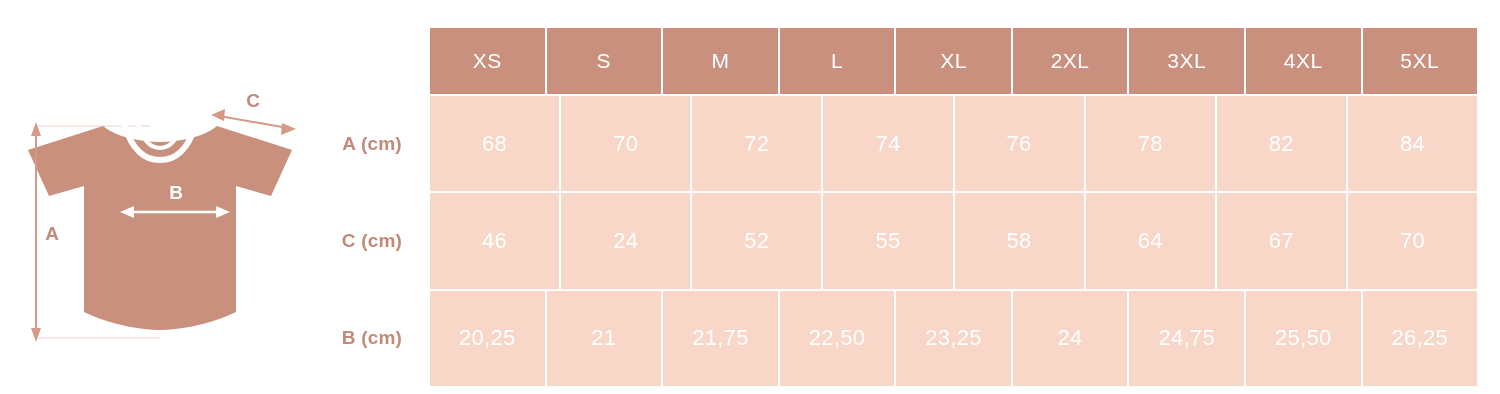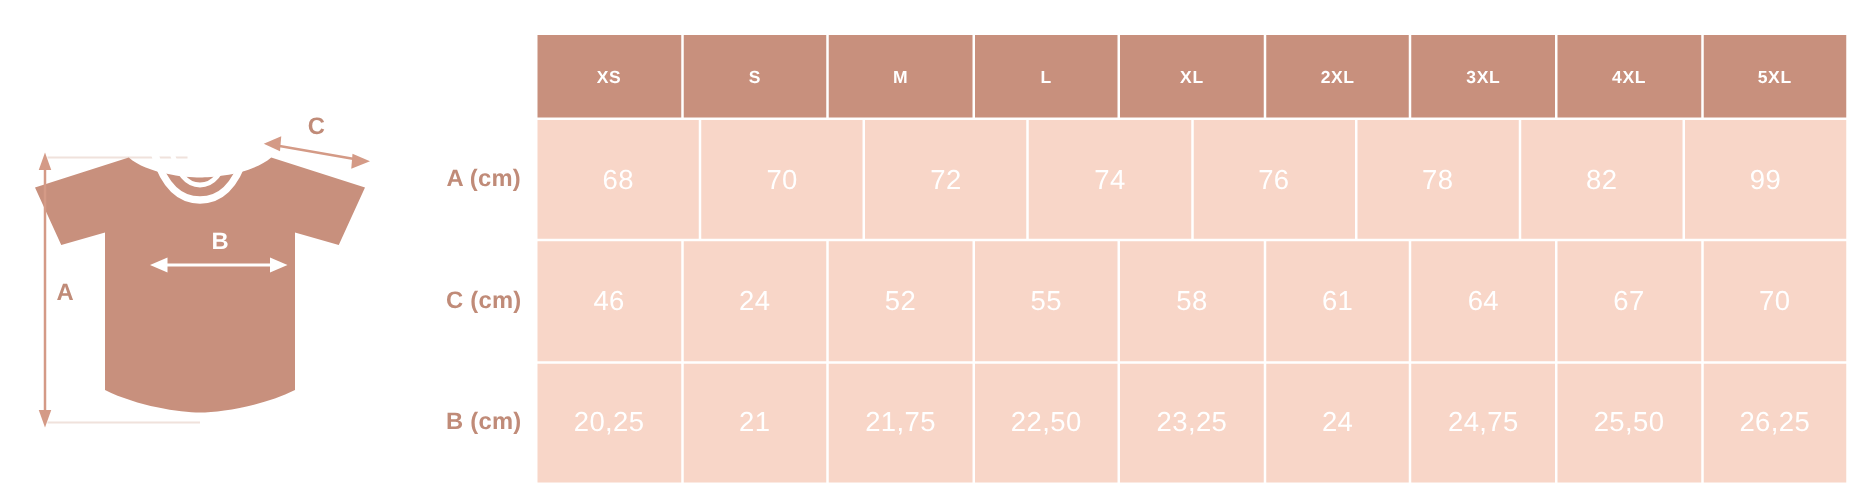--- a/index.html
+++ b/index.html
@@ -27,21 +27,21 @@
     left: 0;
     top: 0;
     width: 320px;
     height: 394px;
   }
   .diagram svg { display: block; }
 
   
   .row-labels {
     position: absolute;
-    left: 332px;
+    left: 317px;
     top: 96px;
     width: 110px;
     height: 290px;
     display: flex;
     flex-direction: column;
   }
   .row-label {
     flex: 1 1 0;
     display: flex;
     align-items: center;
@@ -66,22 +66,22 @@
   .table-head {
     display: flex;
     height: 66px;
     flex: 0 0 66px;
     gap: 2px;
   }
   .head-cell {
     flex: 1 1 0;
     background: #c8907d;
     color: #ffffff;
-    font-size: 14px;
-    font-weight: bold;
+    font-size: 21px;
+    font-weight: normal;
     display: flex;
     align-items: center;
     justify-content: center;
     letter-spacing: 0.5px;
   }
   .table-body {
     flex: 1 1 auto;
     display: flex;
     flex-direction: column;
     gap: 2px;
@@ -178,30 +178,29 @@
     <div class="table-body">
 
       <div class="table-row">
         <div class="body-cell">68</div>
         <div class="body-cell">70</div>
         <div class="body-cell">72</div>
         <div class="body-cell">74</div>
         <div class="body-cell">76</div>
         <div class="body-cell">78</div>
         <div class="body-cell">82</div>
-        <div class="body-cell">99</div>
+        <div class="body-cell">84</div>
       </div>
 
       <div class="table-row">
         <div class="body-cell">46</div>
         <div class="body-cell">24</div>
         <div class="body-cell">52</div>
         <div class="body-cell">55</div>
         <div class="body-cell">58</div>
-        <div class="body-cell">61</div>
         <div class="body-cell">64</div>
         <div class="body-cell">67</div>
         <div class="body-cell">70</div>
       </div>
 
       <div class="table-row">
         <div class="body-cell">20,25</div>
         <div class="body-cell">21</div>
         <div class="body-cell">21,75</div>
         <div class="body-cell">22,50</div>

